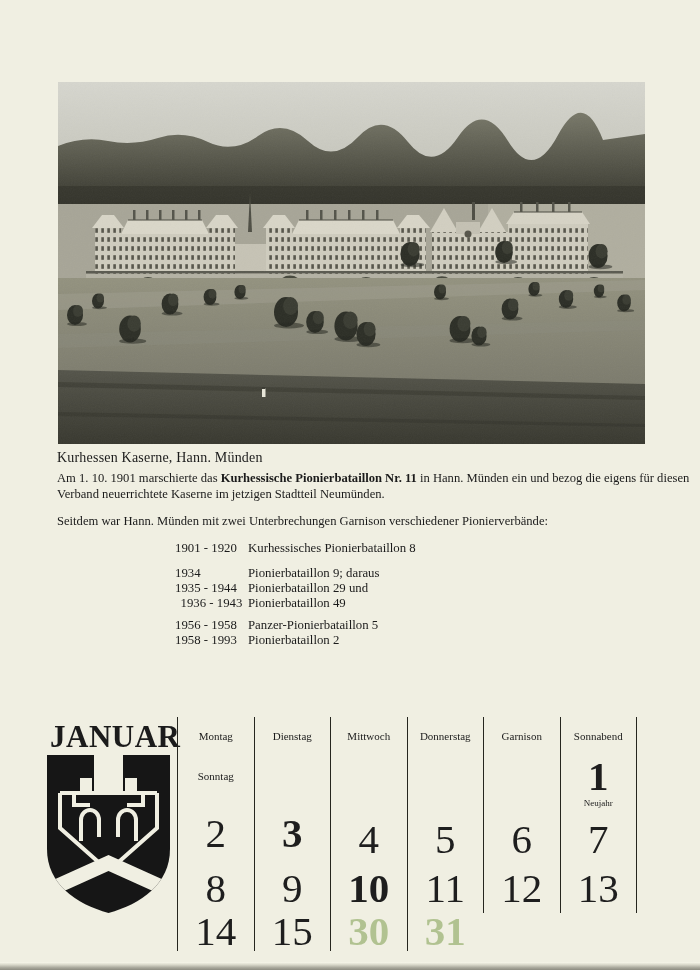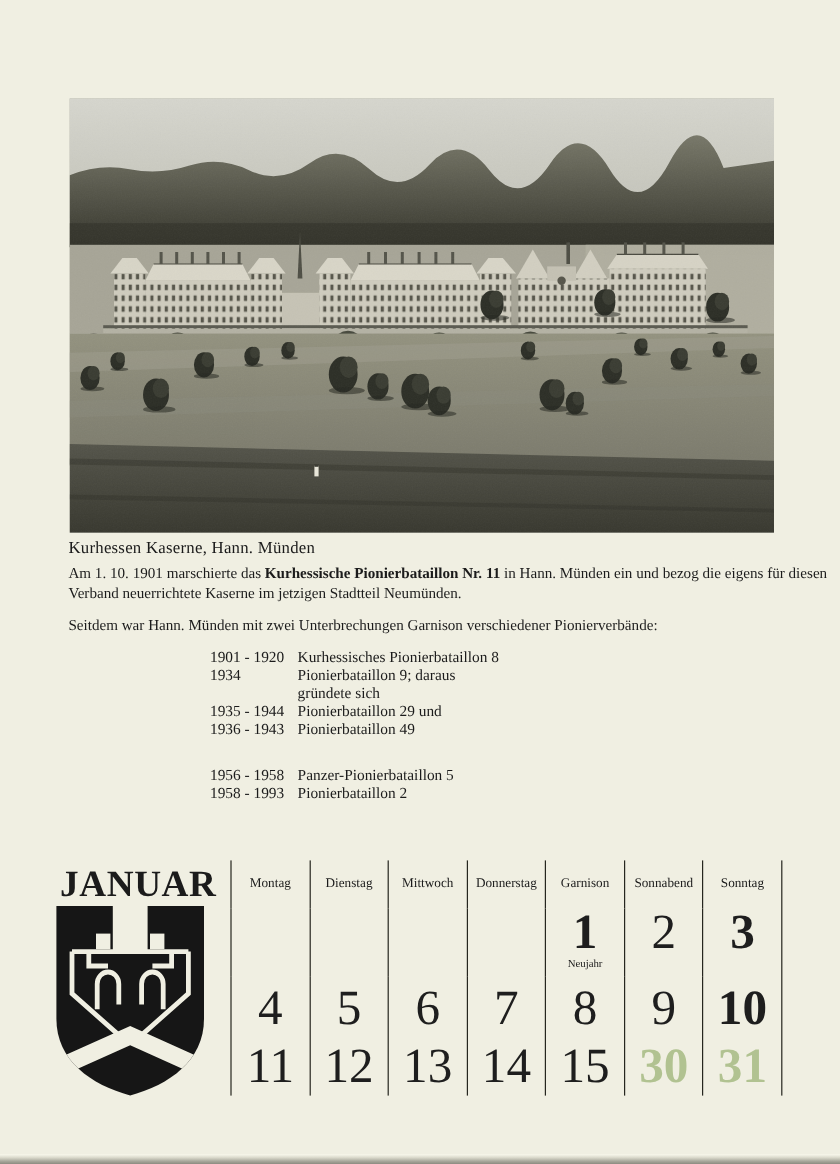--- a/index.html
+++ b/index.html
@@ -20,30 +20,30 @@
   .photo svg{display:block;}
 
   
   .caption-title{left:57px;top:450px;font-size:14px;letter-spacing:.2px;}
   .para{left:57px;top:471px;width:640px;font-size:12.6px;line-height:15.6px;white-space:nowrap;}
   .para .l2{white-space:normal;}
   .garrison{left:57px;top:514px;font-size:12.6px;}
   .hist-list{left:175px;top:541px;font-size:12.8px;line-height:15px;}
   .hrow{display:flex;}
   .hyears{width:73px;flex:none;}
-  .mb10{margin-bottom:0;justify-content:space-between;}
-  .mb7{margin-bottom:23px;}
+  .mb10{margin-bottom:10px;justify-content:space-between;}
+  .mb7{margin-bottom:7px;text-align:center;}
 
   
   .cal-month{left:50px;top:719px;font-size:31px;font-weight:700;letter-spacing:.5px;}
   .crest{left:44px;top:753px;}
   .calgrid{
-    left:192px;top:717px;width:459px;height:196px;
+    left:177px;top:717px;width:459px;height:196px;
     display:grid;
-    grid-template-columns:repeat(7,1fr);
+    grid-template-columns:repeat(6,1fr);
     grid-template-rows:40px 57px 51px 48px;
     border-right:1.5px solid #26261f;
   }
   .cc{border-left:1.5px solid #26261f;overflow:visible;}
   .dayhead{font-size:11px;text-align:center;padding-top:13px;}
   .numcell{display:flex;flex-direction:column;align-items:center;justify-content:flex-start;padding-top:1px;}
   .numcell2{display:flex;align-items:center;justify-content:center;}
   .num{font-size:41px;line-height:.92;color:#1e1e1e;}
   .bold{font-weight:700;}
   .note{font-size:9px;margin-top:2px;text-align:center;}
@@ -237,24 +237,20 @@
   <div class="abs hist-list">
     <div class="hrow mb10">
       <span class="hyears">1901 - 1920</span>
       <span>Kurhessisches Pionierbataillon 8</span>
     </div>
     <div class="hrow">
       <span class="hyears">1934</span>
       <span>Pionierbataillon 9; daraus</span>
     </div>
     <div class="hrow">
-      <span class="hyears"></span>
-      <span>gründete sich</span>
-    </div>
-    <div class="hrow">
       <span class="hyears">1935 - 1944</span>
       <span>Pionierbataillon 29 und</span>
     </div>
     <div class="hrow mb7">
       <span class="hyears">1936 - 1943</span>
       <span>Pionierbataillon 49</span>
     </div>
     <div class="hrow">
       <span class="hyears">1956 - 1958</span>
       <span>Panzer-Pionierbataillon 5</span>

